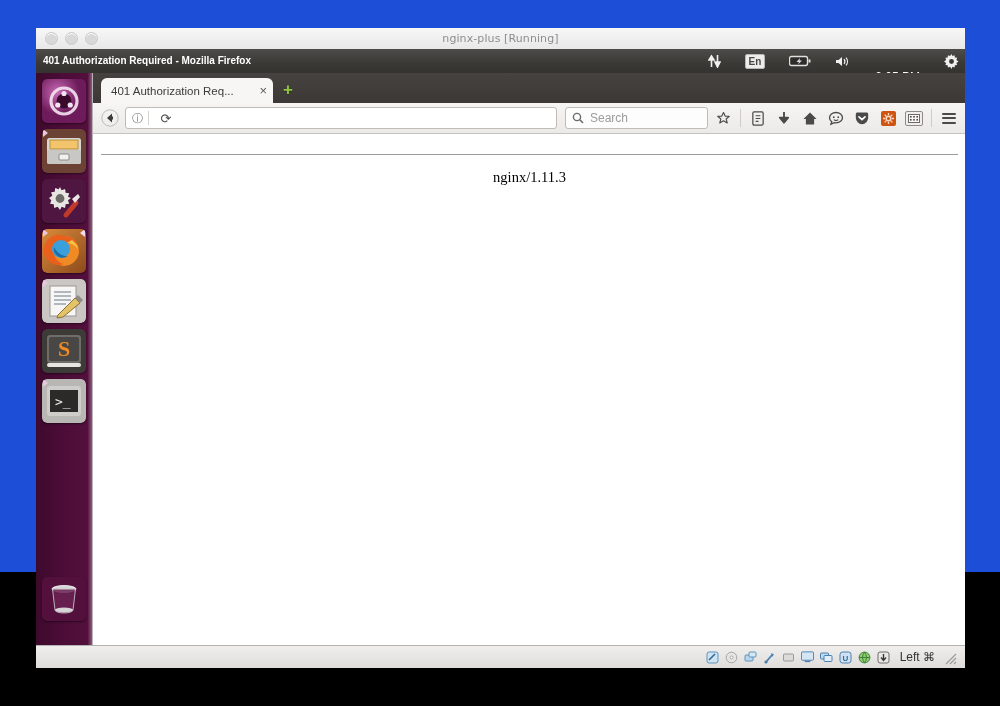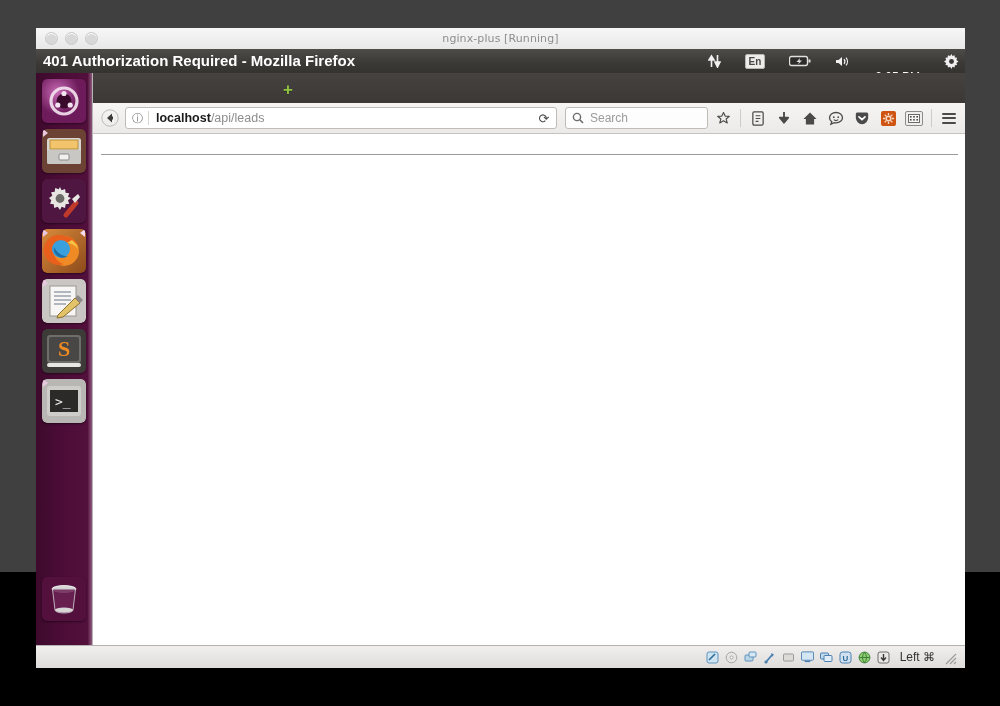--- a/index.html
+++ b/index.html
@@ -1,18 +1,18 @@
 <!DOCTYPE html>
 <html><head>
 <meta charset="utf-8">
 <style>
   html,body{margin:0;padding:0;background:#000;}
   body{width:1000px;height:706px;overflow:hidden;font-family:"Liberation Sans",sans-serif;}
 
-  #screen{position:relative;width:1000px;height:572px;background:#404040;}
+  #screen{position:relative;width:1000px;height:572px;background:#1d4ed8;}
 
   
   #host-window{position:absolute;left:36px;top:28px;width:929px;height:640px;background:#ffffff;}
 
   #host-titlebar{position:relative;height:21px;background:linear-gradient(#f7f7f7,#e8e8e8);
     border-bottom:1px solid #b6b6b6;display:flex;align-items:center;}
   .traffic{width:11px;height:11px;border-radius:50%;background:#d8d8d8;
     border:1px solid #cacaca;margin-left:7px;box-shadow:inset 0 1px 0 #ffffff;}
   .traffic:first-child{margin-left:9px;}
   #host-title{position:absolute;left:0;right:0;text-align:center;font-size:11px;color:#8d8d8d;
@@ -20,21 +20,21 @@
 
   
   #guest{position:absolute;left:0;top:21px;width:929px;height:596px;background:#ffffff;overflow:hidden;}
 
   
   #unity-panel{position:absolute;left:0;top:0;width:929px;height:24px;
     background:linear-gradient(#585653,#403e3a 55%,#38363300);
     background-color:#3c3a37;color:#fff;}
   #unity-panel-inner{position:relative;width:100%;height:100%;
     background:linear-gradient(180deg,#4e4c48 0%,#3b3936 60%,#353330 100%);}
-  #win-title{position:absolute;left:7px;top:0;height:24px;line-height:24px;font-size:15px;
+  #win-title{position:absolute;left:7px;top:0;height:24px;line-height:24px;font-size:10px;
     font-weight:bold;color:#ffffff;white-space:nowrap;}
   #tray{position:absolute;right:6px;top:0;height:24px;display:flex;align-items:center;gap:24px;}
   .tray-item{display:flex;align-items:center;color:#f2f2f2;font-size:11.5px;}
   .kbd-ind{border:1px solid #b9b7b4;background:#edeceb;color:#4a4845;border-radius:2px;
     font-size:10px;line-height:11px;padding:1px 3px;font-weight:600;}
   #clock{font-size:12px;color:#ffffff;margin-top:31px;}
 
   
   #launcher{position:absolute;left:0;top:24px;width:56px;height:572px;
     background:linear-gradient(90deg,#3d0a2c 0%,#4a0c36 40%,#53103d 92%,#8d5b7c 100%);}
@@ -245,35 +245,38 @@
               <path d="M10.5 12 L13 33 a9 3 0 0 0 18 0 L33.5 12 z" fill="#6a2253" opacity=".85" stroke="#cfccd0"></path>
               <ellipse cx="22" cy="33" rx="9" ry="2.6" fill="#d8d5d7"></ellipse>
             </svg>
           </div>
         </div>
       </div>
 
       <div id="ff">
 
         <div id="ff-tabbar">
+          <div id="tab">
+            <span id="tab-label">401 Authorization Req...</span>
+            <span id="tab-close">×</span>
+          </div>
           <div id="newtab">+</div>
         </div>
 
         <div id="ff-toolbar">
           <div class="tb-btn">
             <svg width="18" height="18" viewBox="0 0 18 18">
                 <circle cx="9" cy="9" r="8.2" fill="none" stroke="#bdbab7"></circle>
                 <path d="M11 4.5 L6 9 l5 4.5 v-3 h1 v-3 h-1z" fill="#3b3b3b"></path>
               </svg>
           </div>
 
           <div id="urlbar">
             <span id="ident">ⓘ</span>
             <span id="urlsep"></span>
-            <span id="urltext"><span class="host">localhost</span><span class="path">/api/leads</span></span>
             <span id="reload">⟳</span>
           </div>
 
           <div id="searchbar">
             <svg width="12" height="12" viewBox="0 0 12 12">
                 <circle cx="5" cy="5" r="3.6" fill="none" stroke="#6b6b6b" stroke-width="1.4"></circle>
                 <path d="M7.8 7.8 L11 11" stroke="#6b6b6b" stroke-width="1.6"></path>
               </svg>
             <span id="search-ph">Search</span>
           </div>
@@ -343,20 +346,21 @@
                 <i></i>
                 <i></i>
                 <i></i>
               </span>
           </div>
         </div>
 
         <div id="page">
           <div id="page-inner">
             <hr id="err-rule">
+            <div id="err-sub">nginx/1.11.3</div>
           </div>
         </div>
       </div>
     </div>
 
     <div id="vbox-status">
       <span class="vb-ico">
         <svg width="13" height="13" viewBox="0 0 13 13">
             <rect x="1" y="1" width="11" height="11" rx="2" fill="#cfe4f2" stroke="#5f93bd"></rect>
             <path d="M3 9 L9 3" stroke="#2f6c99" stroke-width="1.6"></path>

